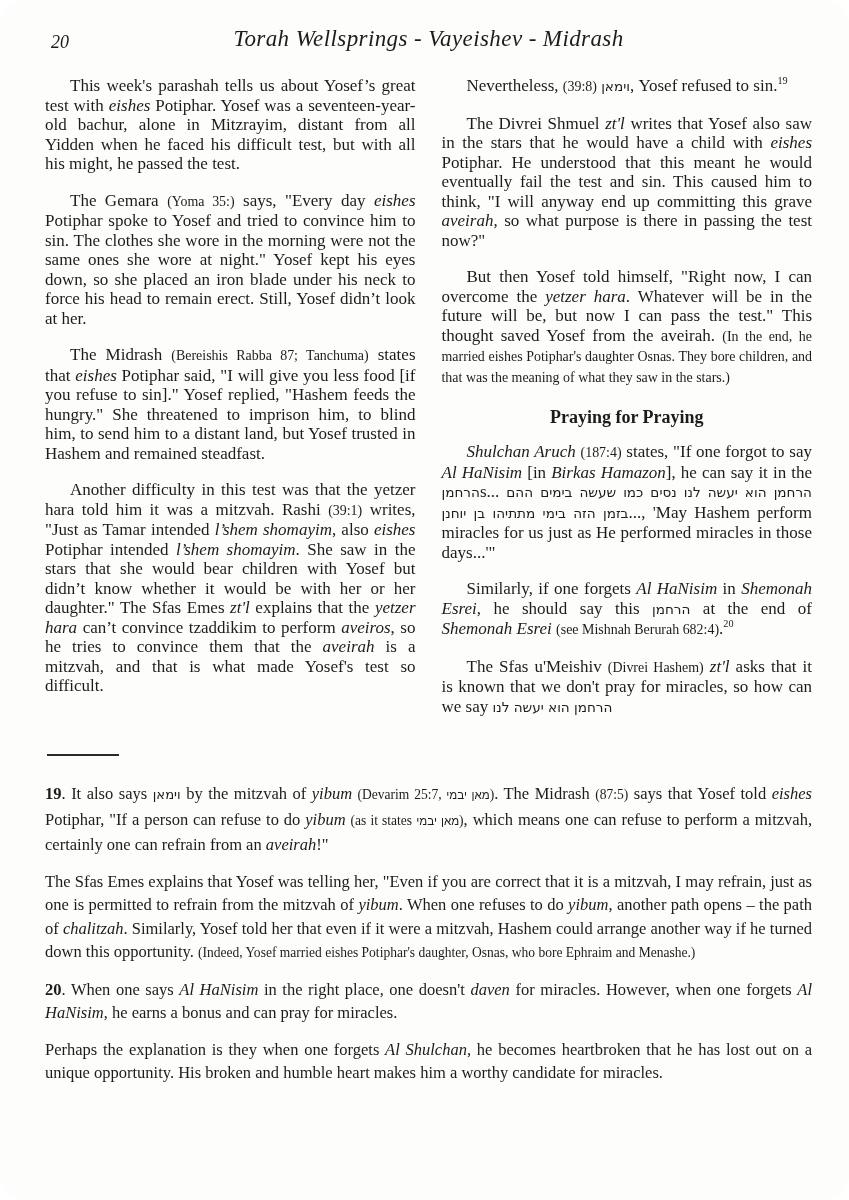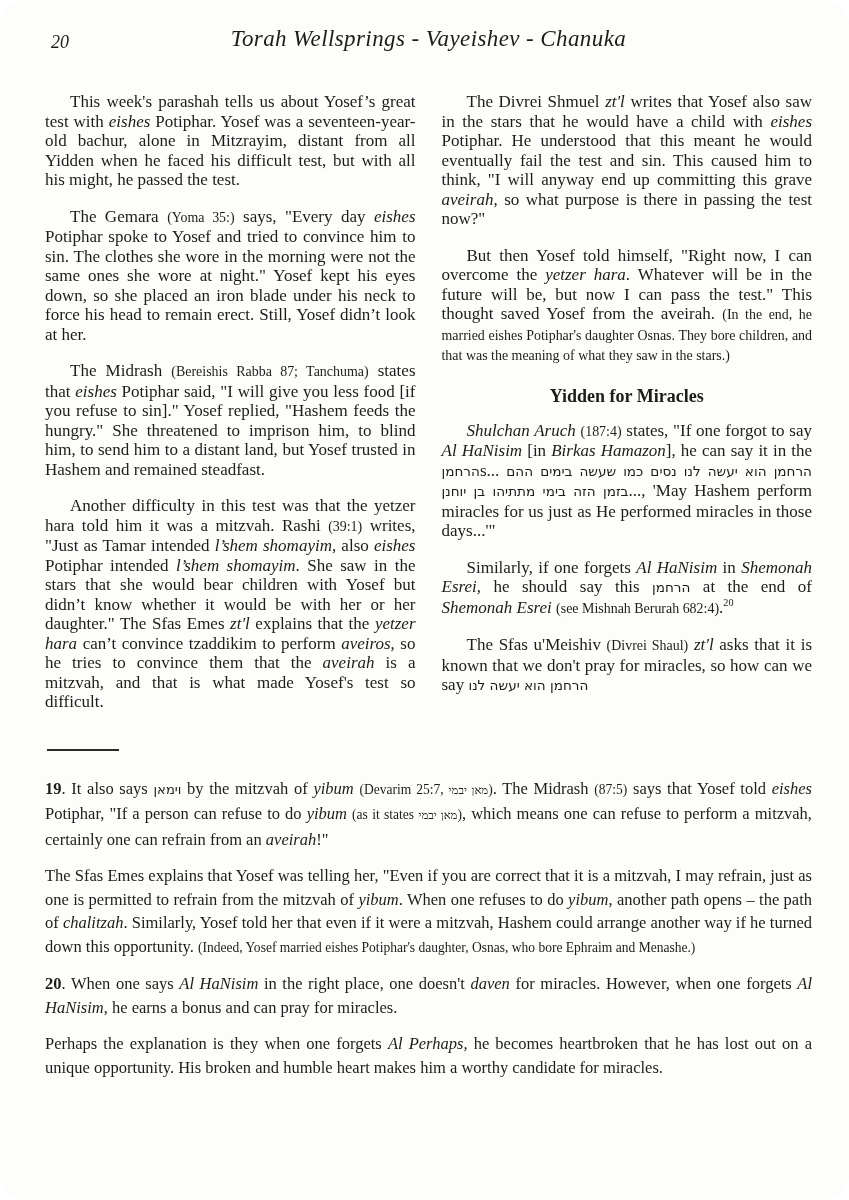--- a/index.html
+++ b/index.html
@@ -17,76 +17,77 @@
   .page-header { position:relative; height:44px; }
   .page-number {
     position:absolute; left:6px; top:8px;
     font-style:italic; font-size:18px;
   }
   .page-title {
     text-align:center; font-style:italic;
     font-size:23px; letter-spacing:0.4px;
     padding-top:2px;
   }
-  .columns { display:flex; gap:26px; margin-top:24px; }
+  .columns { display:flex; gap:26px; margin-top:8px; }
   .col { flex:1 1 0; min-width:0; }
   .para {
     margin:0 0 17px; text-indent:25px;
     text-align:justify; font-size:17px; line-height:19.5px;
   }
   .fn-para {
     margin:0 0 13px; text-indent:0;
     text-align:justify; font-size:16.5px; line-height:23.5px;
   }
   .heading {
     font-size:18px; font-weight:700; text-align:center;
     margin:20px 0 15px; text-indent:0; line-height:20px;
   }
   .seg-n {}
   .seg-i { font-style:italic; }
   .seg-b { font-weight:700; }
   .seg-sm { font-size:0.82em; }
   .seg-smi { font-size:0.82em; }
   .seg-he { font-family:"DejaVu Sans","Liberation Sans",sans-serif; font-size:0.80em; }
-  .seg-hesm { font-family:Liberation Serif, serif; font-size:0.70em; }
+  .seg-hesm { font-family:Liberation Sans, sans-serif; font-size:0.70em; }
   .seg-sup { vertical-align:super; font-size:0.6em; line-height:0; }
   .fn-sep {
     width:72px; height:0; border:0;
     border-top:2px solid #2b2a28;
     margin:20px 0 26px 2px;
   }
   .footnotes { }
 </style>
 </head>
 <body>
 
 <div class="page">
   <div class="page-header">
     <span class="page-number">20</span>
-    <div class="page-title">Torah Wellsprings - Vayeishev - Chanuka</div>
+    <div class="page-title">Torah Wellsprings - Vayeishev - Midrash</div>
   </div>
 
   <div class="columns">
     <div class="col">
         <p class="para"><span class="seg-n">This week's parashah tells us about Yosef’s great test with </span><span class="seg-i">eishes</span><span class="seg-n"> Potiphar. Yosef was a seventeen-year-old bachur, alone in Mitzrayim, distant from all Yidden when he faced his difficult test, but with all his might, he passed the test.</span></p>
         <p class="para"><span class="seg-n">The Gemara </span><span class="seg-sm">(</span><span class="seg-smi">Yoma</span><span class="seg-sm"> 35:)</span><span class="seg-n"> says, "Every day </span><span class="seg-i">eishes</span><span class="seg-n"> Potiphar spoke to Yosef and tried to convince him to sin. The clothes she wore in the morning were not the same ones she wore at night." Yosef kept his eyes down, so she placed an iron blade under his neck to force his head to remain erect. Still, Yosef didn’t look at her.</span></p>
         <p class="para"><span class="seg-n">The Midrash </span><span class="seg-sm">(</span><span class="seg-smi">Bereishis Rabba</span><span class="seg-sm"> 87; </span><span class="seg-smi">Tanchuma</span><span class="seg-sm">)</span><span class="seg-n"> states that </span><span class="seg-i">eishes</span><span class="seg-n"> Potiphar said, "I will give you less food [if you refuse to sin]." Yosef replied, "Hashem feeds the hungry." She threatened to imprison him, to blind him, to send him to a distant land, but Yosef trusted in Hashem and remained steadfast.</span></p>
         <p class="para"><span class="seg-n">Another difficulty in this test was that the yetzer hara told him it was a mitzvah. Rashi </span><span class="seg-sm">(39:1)</span><span class="seg-n"> writes, "Just as Tamar intended </span><span class="seg-i">l’shem shomayim</span><span class="seg-n">, also </span><span class="seg-i">eishes</span><span class="seg-n"> Potiphar intended </span><span class="seg-i">l’shem shomayim</span><span class="seg-n">. She saw in the stars that she would bear children with Yosef but didn’t know whether it would be with her or her daughter." The Sfas Emes </span><span class="seg-i">zt'l</span><span class="seg-n"> explains that the </span><span class="seg-i">yetzer hara</span><span class="seg-n"> can’t convince tzaddikim to perform </span><span class="seg-i">aveiros</span><span class="seg-n">, so he tries to convince them that the </span><span class="seg-i">aveirah</span><span class="seg-n"> is a mitzvah, and that is what made Yosef's test so difficult.</span></p>
       </div>
     <div class="col">
+        <p class="para"><span class="seg-n">Nevertheless, </span><span class="seg-sm">(39:8)</span><span class="seg-n"> </span><span class="seg-he" dir="rtl">וימאן</span><span class="seg-n">, Yosef refused to sin.</span><span class="seg-sup">19</span></p>
         <p class="para"><span class="seg-n">The Divrei Shmuel </span><span class="seg-i">zt'l</span><span class="seg-n"> writes that Yosef also saw in the stars that he would have a child with </span><span class="seg-i">eishes</span><span class="seg-n"> Potiphar. He understood that this meant he would eventually fail the test and sin. This caused him to think, "I will anyway end up committing this grave </span><span class="seg-i">aveirah</span><span class="seg-n">, so what purpose is there in passing the test now?"</span></p>
         <p class="para"><span class="seg-n">But then Yosef told himself, "Right now, I can overcome the </span><span class="seg-i">yetzer hara</span><span class="seg-n">. Whatever will be in the future will be, but now I can pass the test." This thought saved Yosef from the aveirah. </span><span class="seg-sm">(In the end, he married </span><span class="seg-smi">eishes</span><span class="seg-sm"> Potiphar's daughter Osnas. They bore children, and that was the meaning of what they saw in the stars.)</span></p>
-        <h3 class="heading"><span class="seg-n">Yidden for Miracles</span></h3>
+        <h3 class="heading"><span class="seg-n">Praying for Praying</span></h3>
         <p class="para"><span class="seg-i">Shulchan Aruch</span><span class="seg-n"> </span><span class="seg-sm">(187:4)</span><span class="seg-n"> states, "If one forgot to say </span><span class="seg-i">Al HaNisim</span><span class="seg-n"> [in </span><span class="seg-i">Birkas Hamazon</span><span class="seg-n">], he can say it in the </span><span class="seg-he" dir="rtl">הרחמן</span><span class="seg-n">s... </span><span class="seg-he" dir="rtl">הרחמן הוא יעשה לנו נסים כמו שעשה בימים ההם בזמן הזה בימי מתתיהו בן יוחנן</span><span class="seg-n">..., 'May Hashem perform miracles for us just as He performed miracles in those days...'"</span></p>
         <p class="para"><span class="seg-n">Similarly, if one forgets </span><span class="seg-i">Al HaNisim</span><span class="seg-n"> in </span><span class="seg-i">Shemonah Esrei</span><span class="seg-n">, he should say this </span><span class="seg-he" dir="rtl">הרחמן</span><span class="seg-n"> at the end of </span><span class="seg-i">Shemonah Esrei</span><span class="seg-n"> </span><span class="seg-sm">(see </span><span class="seg-smi">Mishnah Berurah</span><span class="seg-sm"> 682:4)</span><span class="seg-n">.</span><span class="seg-sup">20</span></p>
-        <p class="para"><span class="seg-n">The Sfas u'Meishiv </span><span class="seg-sm">(</span><span class="seg-smi">Divrei Shaul</span><span class="seg-sm">)</span><span class="seg-n"> </span><span class="seg-i">zt'l</span><span class="seg-n"> asks that it is known that we don't pray for miracles, so how can we say </span><span class="seg-he" dir="rtl">הרחמן הוא יעשה לנו</span></p>
+        <p class="para"><span class="seg-n">The Sfas u'Meishiv </span><span class="seg-sm">(</span><span class="seg-smi">Divrei Hashem</span><span class="seg-sm">)</span><span class="seg-n"> </span><span class="seg-i">zt'l</span><span class="seg-n"> asks that it is known that we don't pray for miracles, so how can we say </span><span class="seg-he" dir="rtl">הרחמן הוא יעשה לנו</span></p>
       </div>
   </div>
 
   <hr class="fn-sep">
 
   <div class="footnotes">
       <p class="fn-para"><span class="seg-b">19</span><span class="seg-n">. It also says </span><span class="seg-he" dir="rtl">וימאן</span><span class="seg-n"> by the mitzvah of </span><span class="seg-i">yibum</span><span class="seg-n"> </span><span class="seg-sm">(</span><span class="seg-smi">Devarim</span><span class="seg-sm"> 25:7, </span><span class="seg-hesm" dir="rtl">מאן יבמי</span><span class="seg-sm">)</span><span class="seg-n">. The Midrash </span><span class="seg-sm">(87:5)</span><span class="seg-n"> says that Yosef told </span><span class="seg-i">eishes</span><span class="seg-n"> Potiphar, "If a person can refuse to do </span><span class="seg-i">yibum</span><span class="seg-n"> </span><span class="seg-sm">(as it states </span><span class="seg-hesm" dir="rtl">מאן יבמי</span><span class="seg-sm">)</span><span class="seg-n">, which means one can refuse to perform a mitzvah, certainly one can refrain from an </span><span class="seg-i">aveirah</span><span class="seg-n">!"</span></p>
       <p class="fn-para"><span class="seg-n">The Sfas Emes explains that Yosef was telling her, "Even if you are correct that it is a mitzvah, I may refrain, just as one is permitted to refrain from the mitzvah of </span><span class="seg-i">yibum</span><span class="seg-n">. When one refuses to do </span><span class="seg-i">yibum</span><span class="seg-n">, another path opens – the path of </span><span class="seg-i">chalitzah</span><span class="seg-n">. Similarly, Yosef told her that even if it were a mitzvah, Hashem could arrange another way if he turned down this opportunity. </span><span class="seg-sm">(Indeed, Yosef married </span><span class="seg-smi">eishes</span><span class="seg-sm"> Potiphar's daughter, Osnas, who bore Ephraim and Menashe.)</span></p>
       <p class="fn-para"><span class="seg-b">20</span><span class="seg-n">. When one says </span><span class="seg-i">Al HaNisim</span><span class="seg-n"> in the right place, one doesn't </span><span class="seg-i">daven</span><span class="seg-n"> for miracles. However, when one forgets </span><span class="seg-i">Al HaNisim</span><span class="seg-n">, he earns a bonus and can pray for miracles.</span></p>
-      <p class="fn-para"><span class="seg-n">Perhaps the explanation is they when one forgets </span><span class="seg-i">Al Perhaps,</span><span class="seg-n"> he becomes heartbroken that he has lost out on a unique opportunity. His broken and humble heart makes him a worthy candidate for miracles.</span></p>
+      <p class="fn-para"><span class="seg-n">Perhaps the explanation is they when one forgets </span><span class="seg-i">Al Shulchan,</span><span class="seg-n"> he becomes heartbroken that he has lost out on a unique opportunity. His broken and humble heart makes him a worthy candidate for miracles.</span></p>
     </div>
 </div>
 
 </body></html>

